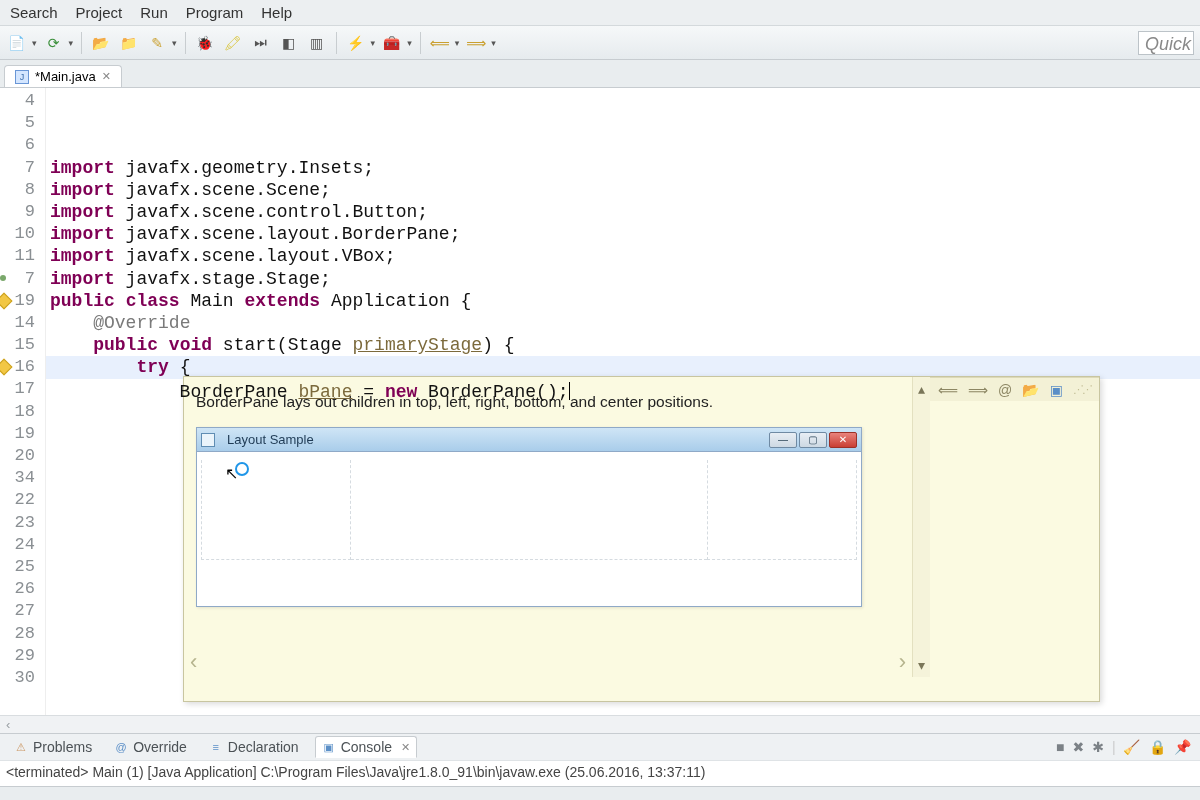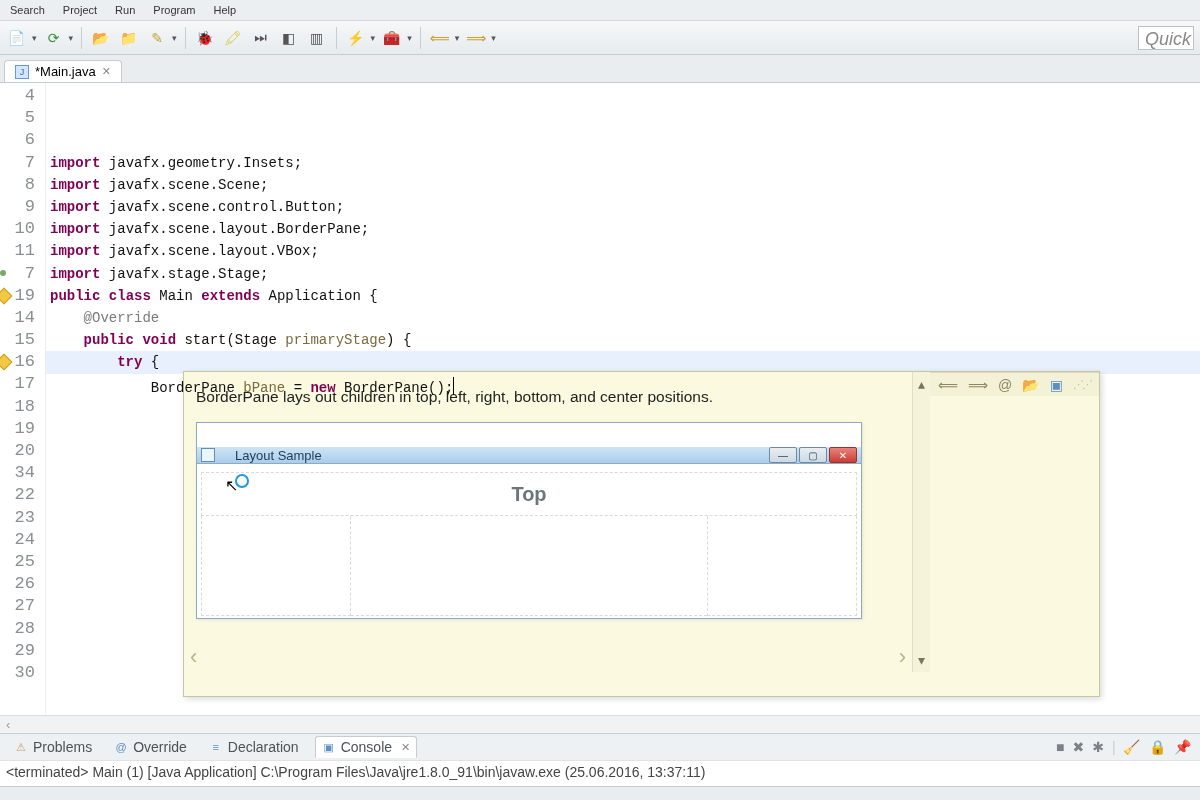--- a/index.html
+++ b/index.html
@@ -11,21 +11,21 @@
     height: 800px;
     overflow: hidden;
     display: flex;
     flex-direction: column;
   }
   .menubar {
     background: #eceff1;
     padding: 4px 10px;
     display: flex;
     gap: 18px;
-    font-size: 11px;
+    font-size: 15px;
     color: #333;
     border-bottom: 1px solid #d4d9dc;
   }
   .menubar span { cursor: default; }
   .toolbar {
     background: linear-gradient(#f6f8f9, #e6ebee);
     border-bottom: 1px solid #c7ccd0;
     padding: 4px 6px;
     display: flex;
     align-items: center;
@@ -117,29 +117,29 @@
     position: absolute;
     left: -4px; top: 5px;
     width: 10px; height: 10px;
     background: #f2c744;
     border: 1px solid #caa11f;
     transform: rotate(45deg);
   }
   .code {
     flex: 1;
     font-family: "Consolas", "Courier New", monospace;
-    font-size: 14px;
+    font-size: 18px;
     line-height: 22.2px;
     padding: 2px 4px;
     white-space: pre;
     position: relative;
     color: #111;
   }
   .kw { color: #7f0055; font-weight: bold; }
-  .var { color: #7c6a3c; }
+  .var { color: #7c6a3c; text-decoration: underline; }
   .ann { color: #7a7a7a; margin-top: 28px; }
   .hl-line {
     position: absolute;
     left: 0; right: 0;
     height: 22.2px;
     background: #e8f0fd;
     z-index: 0;
   }
   .cursor {
     display: inline-block;
@@ -184,28 +184,27 @@
   .sample-window {
     margin-top: 16px;
     width: 666px;
     border: 1px solid #8fa9c7;
     background: #fff;
     box-shadow: 1px 1px 3px rgba(0,0,0,0.1);
   }
   .sample-titlebar {
     background: linear-gradient(#cfe5f6, #a9cdea);
     border-bottom: 1px solid #8fa9c7;
-    height: 17px;
+    height: 24px;
     display: flex;
     align-items: center;
     padding: 0 4px;
-    gap: 20px;
+    gap: 12px;
     font-size: 13px;
     color: #1f3b55;
-    margin-top: 24px;
   }
   .sample-titlebar .tico {
     width: 14px; height: 14px;
     background: #eaf4fb;
     border: 1px solid #5f8db3;
   }
   .winbtns { margin-left: auto; display: flex; gap: 2px; }
   .winbtn {
     width: 28px; height: 16px;
     border: 1px solid #6f8aa3;
@@ -396,21 +395,20 @@
           <span class="tico"></span>
           <span>Layout Sample</span>
           <div class="winbtns">
             <span class="winbtn">—</span>
             <span class="winbtn">▢</span>
             <span class="winbtn close">✕</span>
           </div>
         </div>
         <div class="sample-body">
           <span class="mcursor">↖</span>
-          <div class="sample-top">Top</div>
           <div class="sample-cols">
             <div class="sample-col"></div>
             <div class="sample-col mid"></div>
             <div class="sample-col"></div>
           </div>
         </div>
       </div>
 
       <div class="javadoc-nav">
         <span>‹</span>

